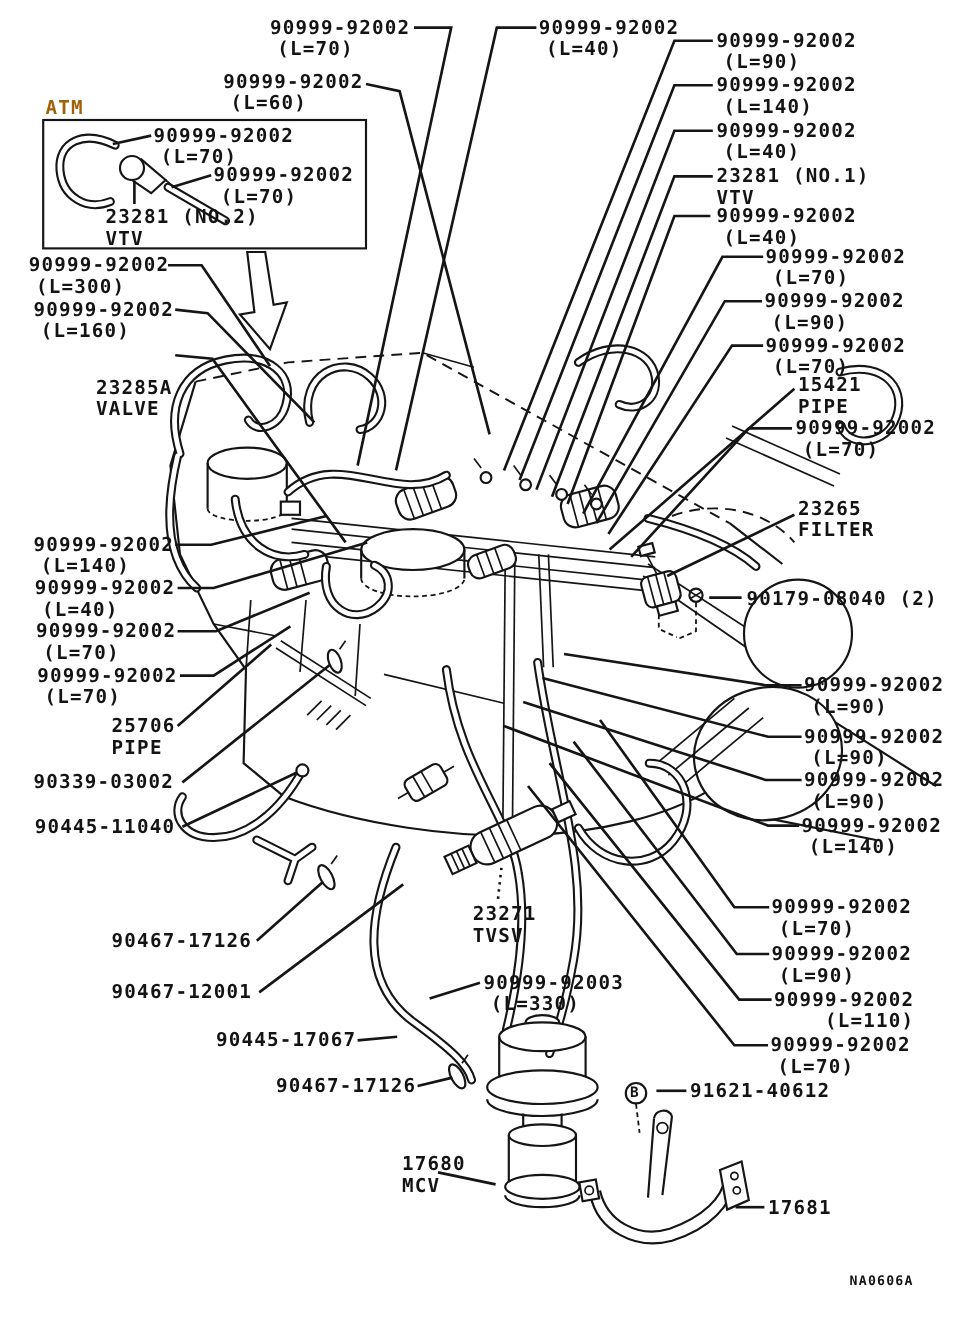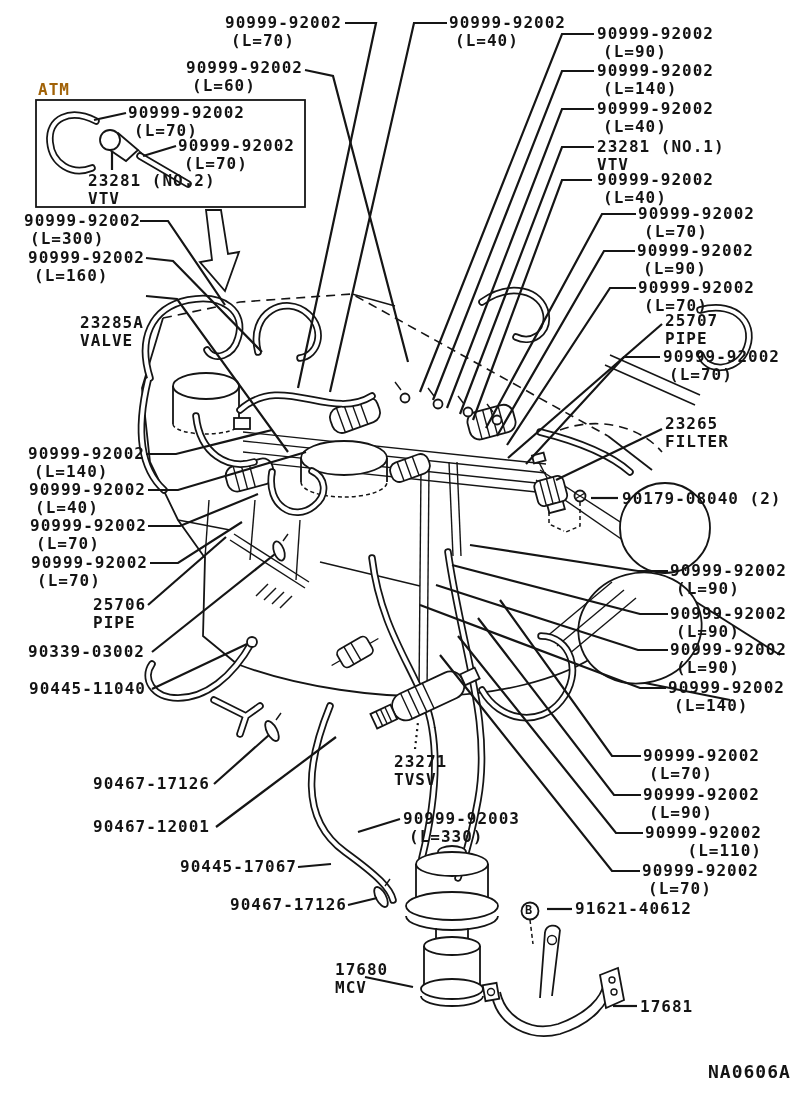--- a/index.html
+++ b/index.html
@@ -4,21 +4,21 @@
 <style>
   html,body{margin:0;padding:0;background:#fff;}
   #stage{position:relative;width:800px;height:1116px;background:#fff;overflow:hidden;
          font-family:"DejaVu Sans Mono",monospace;}
   #art{position:absolute;left:0;top:0;}
   .plabel{position:absolute;font-weight:bold;font-size:16px;line-height:18px;
           letter-spacing:1px;color:#141414;white-space:nowrap;}
   .pline{display:block;}
   .wm{position:absolute;left:98px;top:2px;font-weight:bold;font-size:17px;
       letter-spacing:1.5px;color:#8d8d8d;}
-  .code{position:absolute;left:708px;top:1061px;font-weight:bold;font-size:18px;
+  .code{position:absolute;left:708px;top:1061px;font-weight:bold;font-size:11px;
         letter-spacing:1px;color:#141414;}
   .atm-title{position:absolute;left:38px;top:80px;font-weight:bold;font-size:16px;
         letter-spacing:1px;color:#a16207;}
   .bolt-b{position:absolute;left:525px;top:903px;font-weight:bold;font-size:12px;color:#141414;}
   .thin{stroke:#151515;stroke-width:1.8;fill:none;}
   .thin2{stroke:#151515;stroke-width:1.4;fill:none;}
   .wfill{stroke:#151515;stroke-width:1.8;fill:#fff;}
   .dash{stroke:#151515;stroke-width:1.6;fill:none;stroke-dasharray:9 6;}
   .dash2{stroke:#151515;stroke-width:1.5;fill:none;stroke-dasharray:4 3;}
   .tubeO{stroke:#151515;stroke-width:7.5;fill:none;stroke-linecap:round;}
@@ -329,21 +329,21 @@
       </div>
       <div class="plabel" style="left: 637px; top: 242px;">
         <span class="pline">90999-92002</span>
         <span class="pline" style="padding-left: 6px;">(L=90)</span>
       </div>
       <div class="plabel" style="left: 638px; top: 279px;">
         <span class="pline">90999-92002</span>
         <span class="pline" style="padding-left: 6px;">(L=70)</span>
       </div>
       <div class="plabel" style="left: 665px; top: 312px;">
-        <span class="pline">25707</span>
+        <span class="pline">15421</span>
         <span class="pline">PIPE</span>
       </div>
       <div class="plabel" style="left: 663px; top: 348px;">
         <span class="pline">90999-92002</span>
         <span class="pline" style="padding-left: 6px;">(L=70)</span>
       </div>
       <div class="plabel" style="left: 665px; top: 415px;">
         <span class="pline">23265</span>
         <span class="pline">FILTER</span>
       </div>

